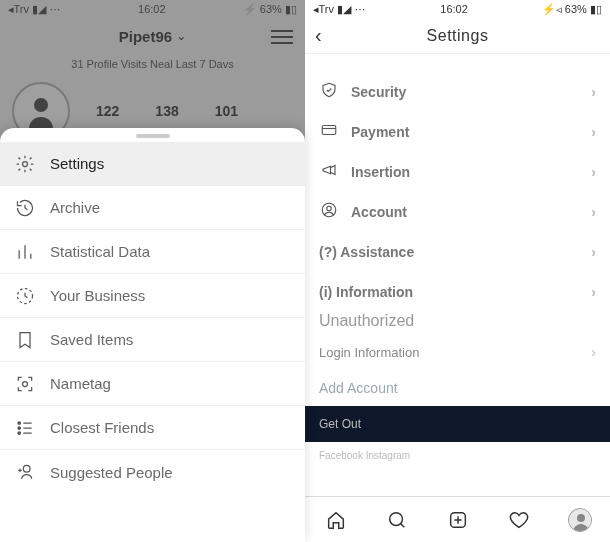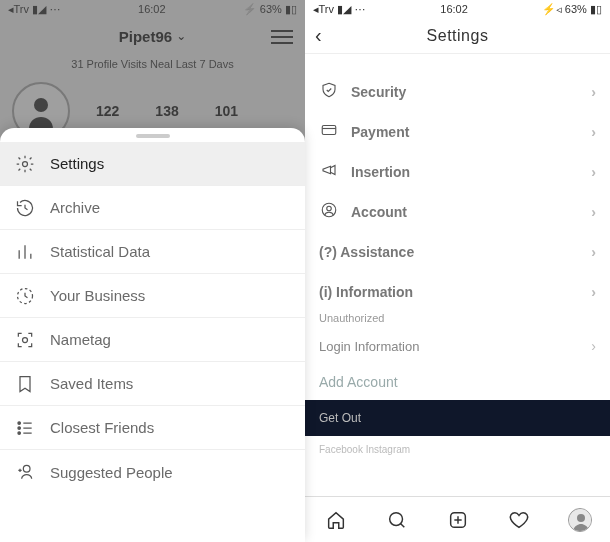--- a/index.html
+++ b/index.html
@@ -99,21 +99,21 @@
   .r-header .back{position:absolute;left:10px;font-size:20px;color:#333;}
   .r-header .ttl{font-size:16px;color:#333;letter-spacing:0.5px;}
   .r-list{padding-top:6px;}
   .r-item{
     display:flex;align-items:flex-end;height:40px;padding:0 14px;
     color:#777;font-size:14px;position:relative;font-weight:bold;
   }
   .r-item .ico{width:20px;height:20px;margin-right:12px;display:flex;align-items:center;justify-content:center;}
   .r-item .ico svg{width:18px;height:18px;stroke:#555;fill:none;stroke-width:1.5;}
   .r-item .chev{position:absolute;right:14px;color:#bbb;font-size:14px;}
-  .r-section{padding:12px 14px 4px;font-size:11px;color:#999;}
+  .r-section{padding:12px 14px 4px;font-size:16px;color:#999;}
   .r-link{height:36px;padding:0 14px;display:flex;align-items:center;font-size:13px;color:#888;position:relative;}
   .r-link .chev{position:absolute;right:14px;color:#bbb;font-size:14px;}
   .r-add{height:36px;padding:0 14px;display:flex;align-items:center;font-size:14px;color:#9aa;}
   .r-out{height:36px;padding:0 14px;display:flex;align-items:center;font-size:12px;color:#bbb;background:#0f172a;}
   .r-foot{padding:8px 14px;font-size:10px;color:#bbb;}
   .tabbar{
     position:absolute;left:0;right:0;bottom:0;height:46px;
     border-top:1px solid #ddd;background:#fff;
     display:flex;justify-content:space-around;align-items:center;
   }
@@ -193,33 +193,33 @@
           <svg viewBox="0 0 24 24">
             <circle cx="12" cy="12" r="9" stroke-dasharray="3 3"></circle>
             <path d="M12 8v4l3 2"></path>
           </svg>
         </span>
       <span>Your Business</span>
     </div>
     <div class="sheet-item">
       <span class="ico">
           <svg viewBox="0 0 24 24">
+            <path d="M6 3h12v18l-6-4-6 4z"></path>
+          </svg>
+        </span>
+      <span>Saved Items</span>
+    </div>
+    <div class="sheet-item">
+      <span class="ico">
+          <svg viewBox="0 0 24 24">
             <path d="M4 8V4h4M20 8V4h-4M4 16v4h4M20 16v4h-4"></path>
             <circle cx="12" cy="12" r="3"></circle>
           </svg>
         </span>
       <span>Nametag</span>
-    </div>
-    <div class="sheet-item">
-      <span class="ico">
-          <svg viewBox="0 0 24 24">
-            <path d="M6 3h12v18l-6-4-6 4z"></path>
-          </svg>
-        </span>
-      <span>Saved Items</span>
     </div>
     <div class="sheet-item">
       <span class="ico">
           <svg viewBox="0 0 24 24">
             <circle cx="5" cy="6" r="1.5" fill="#555"></circle>
             <circle cx="5" cy="12" r="1.5" fill="#555"></circle>
             <circle cx="5" cy="18" r="1.5" fill="#555"></circle>
             <path d="M10 6h10M10 12h10M10 18h10"></path>
           </svg>
         </span>

